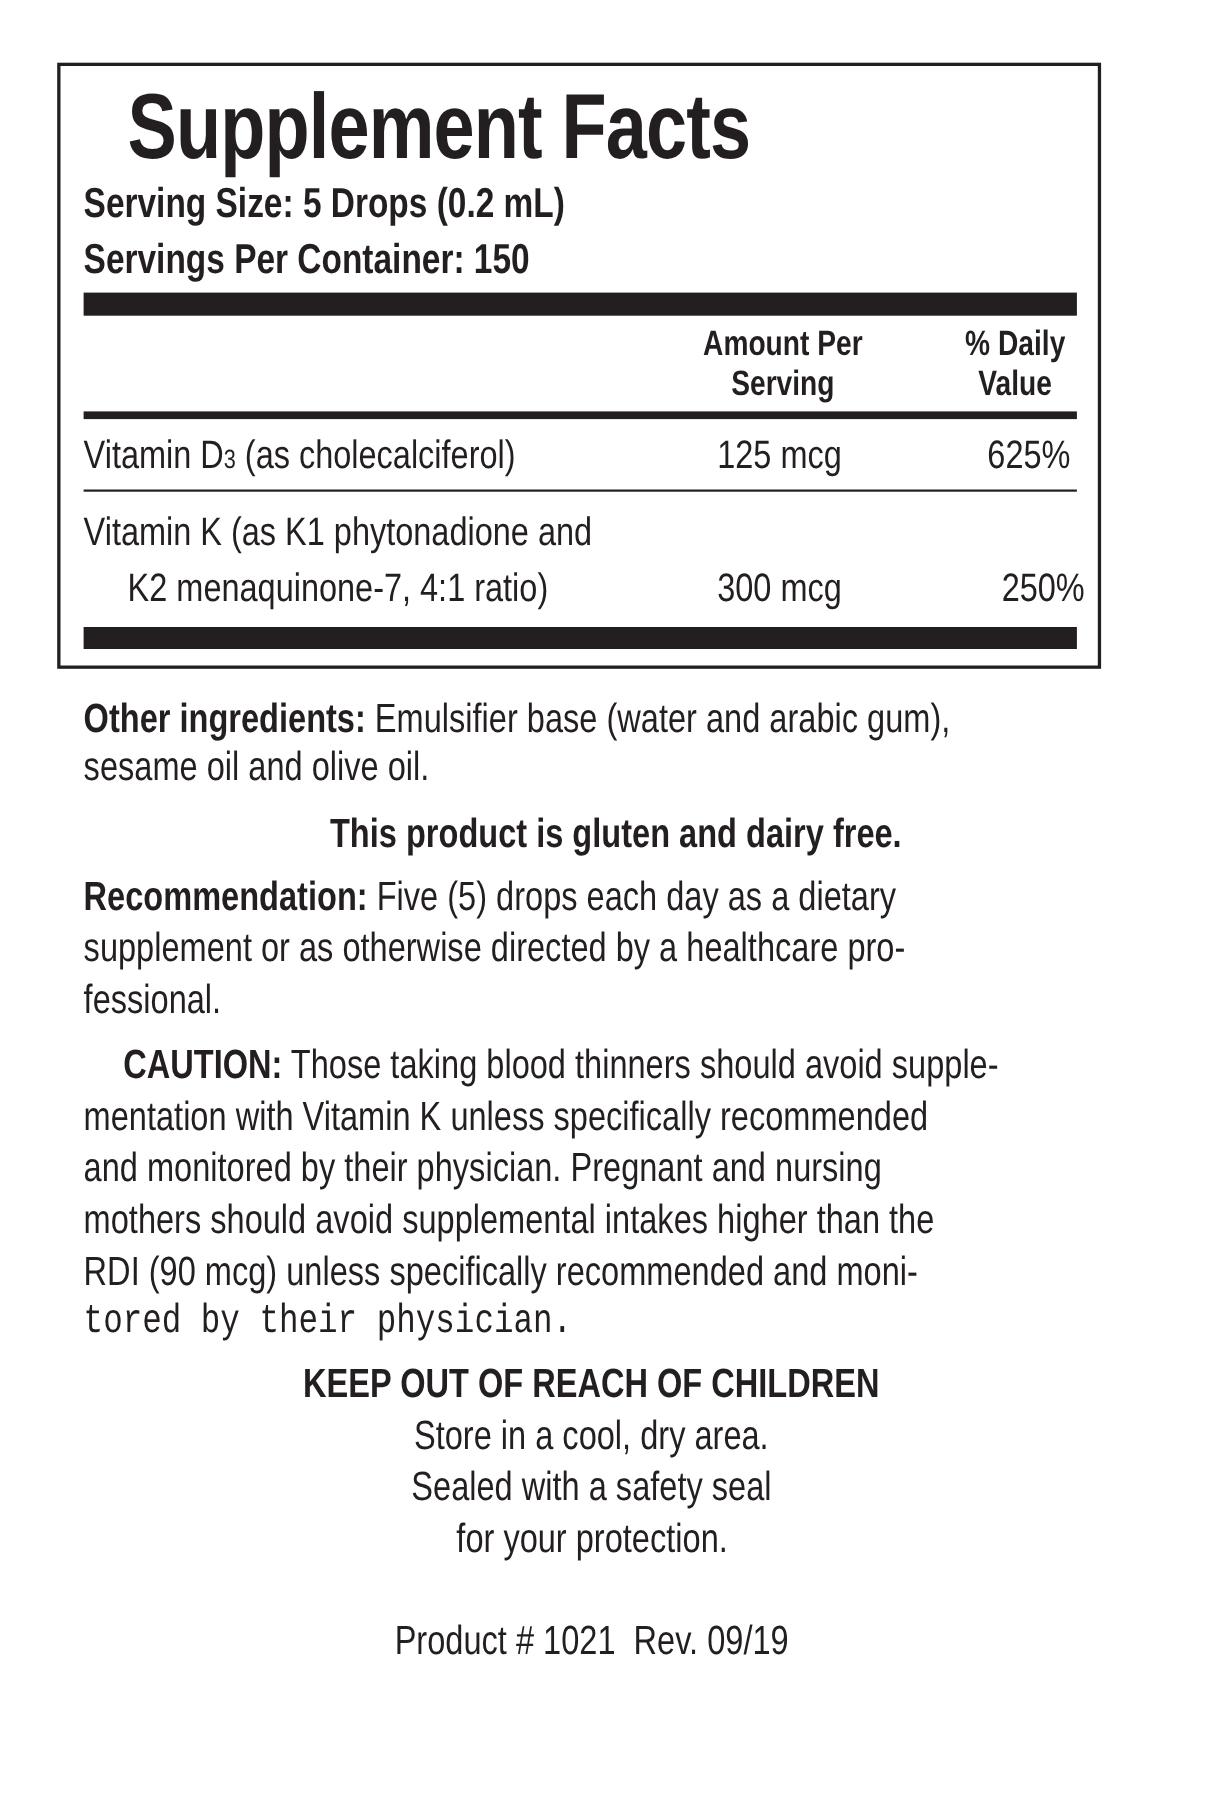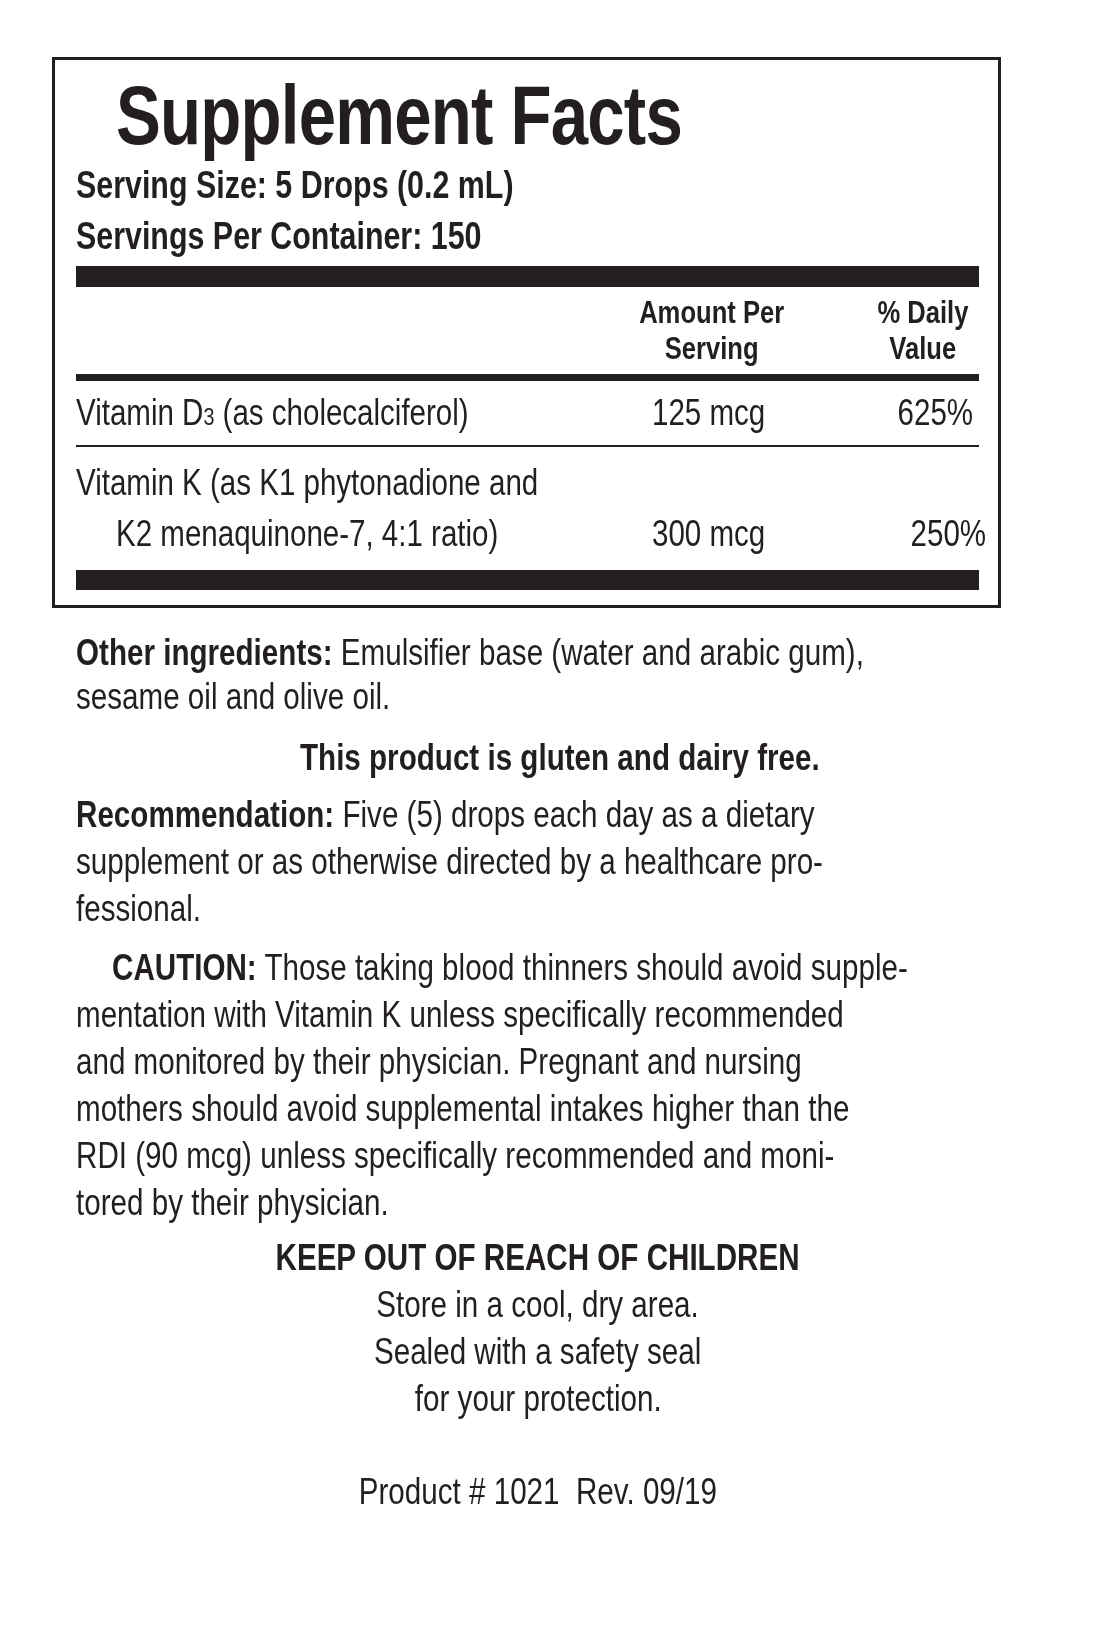--- a/index.html
+++ b/index.html
@@ -183,21 +183,21 @@
 </div>
 <div class="para" style="top:1038px;">
   <span class="cond">and monitored by their physician. Pregnant and nursing</span>
 </div>
 <div class="para" style="top:1085px;">
   <span class="cond">mothers should avoid supplemental intakes higher than the</span>
 </div>
 <div class="para" style="top:1132px;">
   <span class="cond">RDI (90 mcg) unless specifically recommended and moni-</span>
 </div>
-<div class="para" style="top:1179px;">
+<div class="para" style="top:1179px;font-family:Liberation Mono, monospace;">
   <span class="cond">tored by their physician.</span>
 </div>
 
 <div class="center-line bold" style="top:1234px; left:-12px;">
   <span class="cond">KEEP OUT OF REACH OF CHILDREN</span>
 </div>
 <div class="center-line" style="top:1281px; left:-12px;">
   <span class="cond">Store in a cool, dry area.</span>
 </div>
 <div class="center-line" style="top:1328px; left:-12px;">

